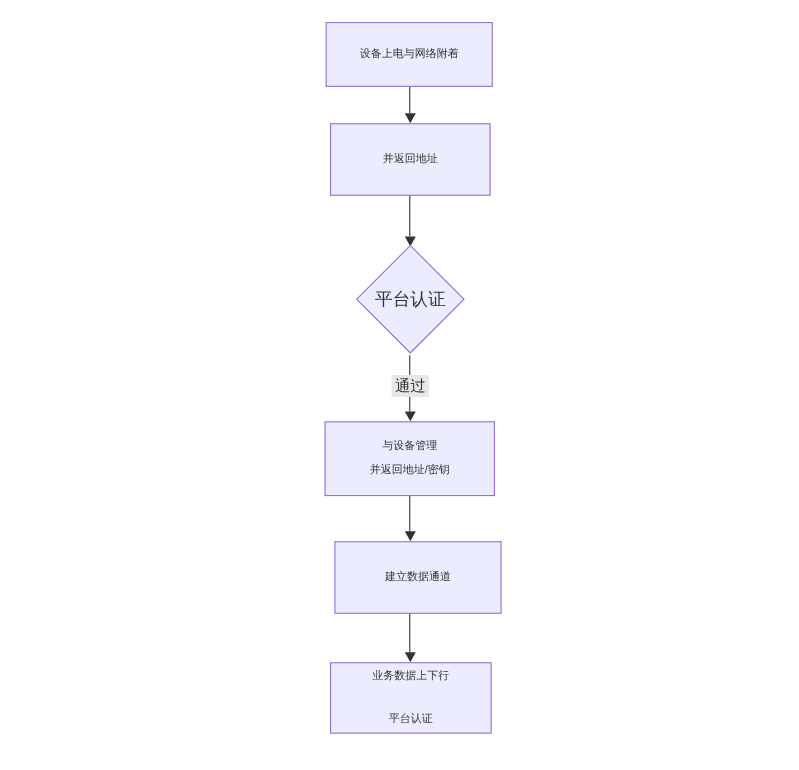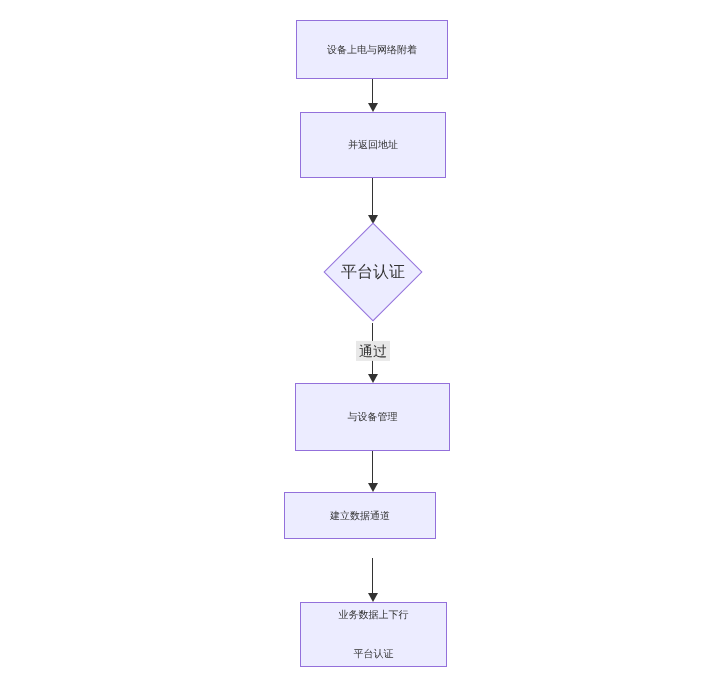--- a/index.html
+++ b/index.html
@@ -101,26 +101,27 @@
     <div class="diamond-shape"></div>
     <div class="diamond-label">平台认证</div>
   </div>
 
   <div class="edge-line" style="left:372px; top:323px; height:51px;"></div>
   <div class="arrowhead" style="left:368px; top:374px;"></div>
   <div class="edge-label" style="left:373px; top:351px;">通过</div>
 
   <div class="node" style="left:295px; top:383px; width:155px; height:68px;">
     <div>与设备管理</div>
+    <div>并返回地址/密钥</div>
   </div>
 
   <div class="edge-line" style="left:372px; top:451px; height:32px;"></div>
   <div class="arrowhead" style="left:368px; top:483px;"></div>
 
-  <div class="node" style="left:284px; top:492px; width:152px; height:47px;">
+  <div class="node" style="left:304px; top:492px; width:152px; height:66px;">
     <div>建立数据通道</div>
   </div>
 
   <div class="edge-line" style="left:372px; top:558px; height:35px;"></div>
   <div class="arrowhead" style="left:368px; top:593px;"></div>
 
   <div class="node" style="left:300px; top:602px; width:147px; height:65px;gap:17px;">
     <div>业务数据上下行</div>
     <div>平台认证</div>
   </div>

